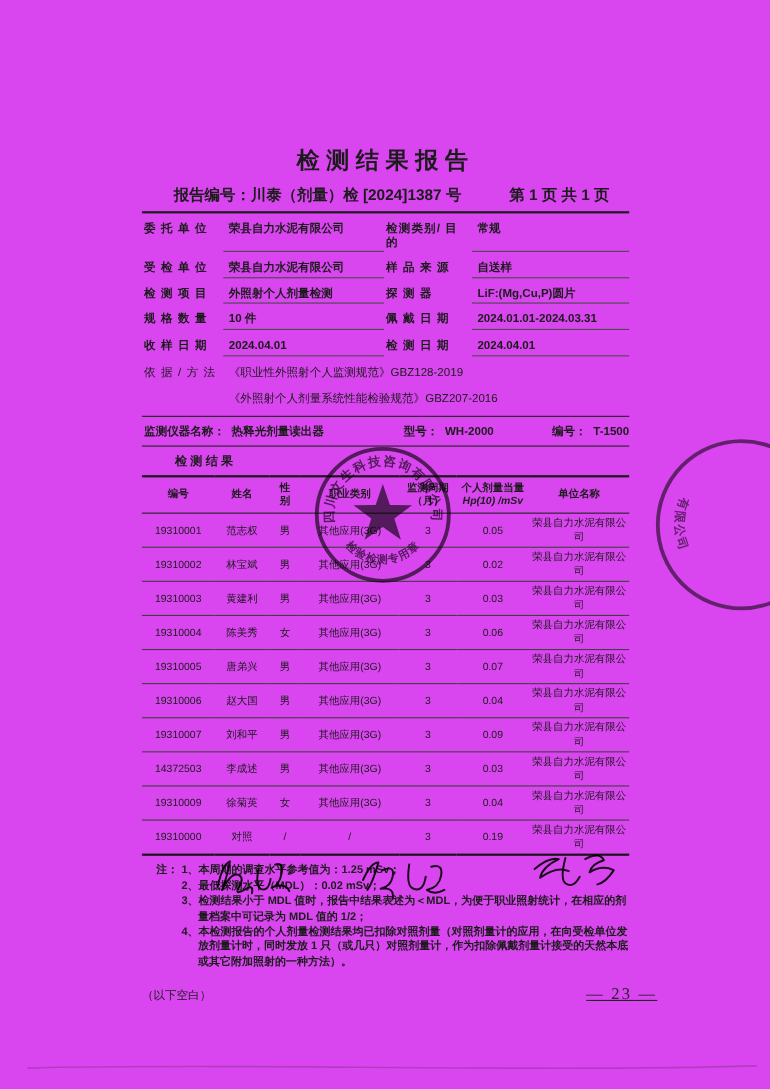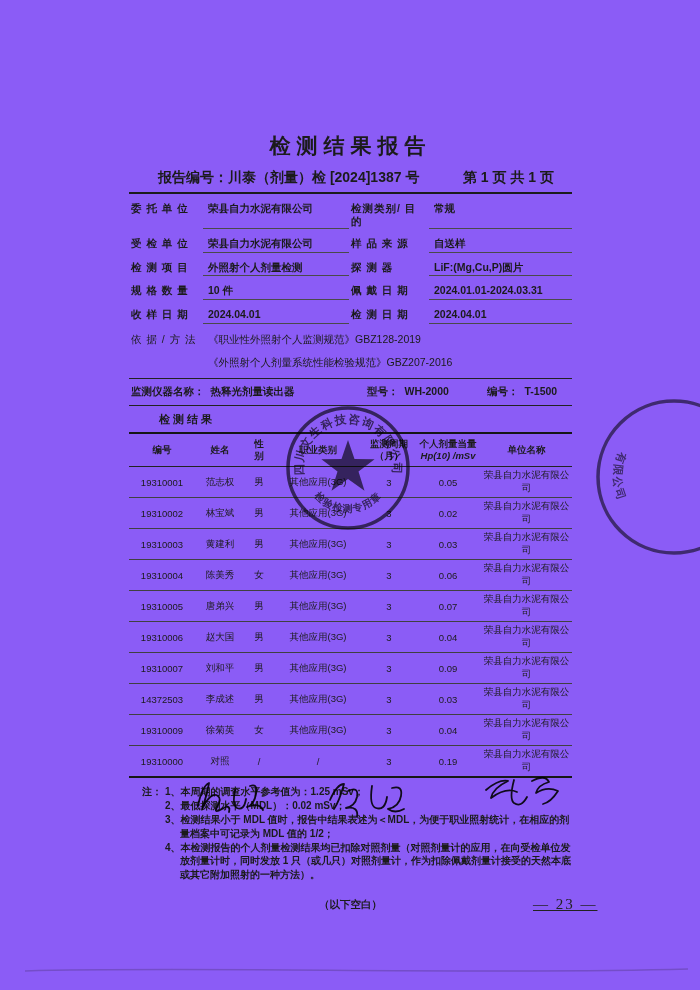--- a/index.html
+++ b/index.html
@@ -1,50 +1,50 @@
 <!DOCTYPE html>
 <html><head>
 <meta charset="utf-8">
 <style>
   html,body{margin:0;padding:0;background:#e9e9e7;}
-  .page{position:relative;width:700px;height:990px;margin:0 auto;background:#8b5cf6;
+  .page{position:relative;width:700px;height:990px;margin:0 auto;background:#d946ef;
         font-family:"Liberation Sans", sans-serif;color:#1b1b1b;overflow:hidden;}
   .content{position:absolute;left:129px;top:132px;width:443px;}
   .title{text-align:center;font-size:21px;font-weight:bold;letter-spacing:6px;}
   .repline{display:flex;justify-content:space-between;margin-top:9px;font-size:14px;
            font-weight:bold;padding:0 18px 0 29px;}
   .rule-heavy{border-top:2.5px solid #1c1c1c;margin-top:5px;}
   .info-grid{display:grid;grid-template-columns:74px 146px 80px 143px;
              font-size:10.5px;font-weight:bold;}
   .ilabel{padding:8px 2px 2px 2px;letter-spacing:1px;line-height:1.2;}
   .ivalue{border-bottom:1px solid #4a4a4a;padding:8px 2px 2px 5px;line-height:1.2;}
   .basis{display:grid;grid-template-columns:74px 369px;font-size:10.5px;font-weight:normal;}
   .basis .ilabel{padding-top:9px;}
   .bline{padding:9px 0 0 5px;line-height:1.2;}
   .rule-mid{border-top:1.5px solid #222;margin-top:9px;}
   .instr{display:flex;font-size:10.5px;font-weight:bold;padding:6px 0 6px 2px;}
-  .instr .g1{width:236px;} .instr .g2{width:120px;} .instr .g3{flex:1;}
+  .instr .g1{width:236px;} .instr .g2{width:120px;} .instr .g3{flex:1;text-align:right;}
   .instr .lbl{margin-right:6px;}
   .rule-thin{border-top:1.5px solid #222;}
   .sec-label{font-size:11px;font-weight:bold;letter-spacing:3px;padding:6px 0 5px 30px;}
   table.results{width:100%;border-collapse:collapse;font-size:9.5px;
                 border-top:2.5px solid #161616;border-bottom:2.5px solid #161616;}
   table.results th{font-weight:bold;padding:4px 1px;border-bottom:1.5px solid #222;
                    line-height:1.3;text-align:center;vertical-align:middle;}
   table.results td{padding:2px 1px;border-bottom:1px solid #404040;text-align:center;}
   table.results tr:last-child td{border-bottom:none;}
   td.c-job{text-align:left;padding-left:10px;}
   th .ital{font-style:italic;}
   .c-id{width:64px;} .c-name{width:48px;} .c-sex{width:26px;} .c-jobw{width:88px;}
   .c-per{width:50px;} .c-dose{width:64px;}
   .notes{margin-top:7px;font-size:10px;font-weight:bold;line-height:1.38;display:flex;}
   .notes-prefix{width:33px;text-align:right;flex:none;}
   .note-items{flex:1;padding-left:3px;}
   .note-item{padding-left:15px;text-indent:-15px;}
-  .blank-note{text-align:center;font-size:10.5px;font-weight:bold;margin-top:16px;}
+  .blank-note{font-size:10.5px;font-weight:normal;margin-top:16px;}
   .page-num{position:absolute;left:533px;top:896px;font-family:"Liberation Serif", serif;
             font-size:15px;letter-spacing:2px;color:#222;text-decoration:underline;}
   .overlay{position:absolute;left:0;top:0;width:700px;height:990px;pointer-events:none;
            mix-blend-mode:multiply;}
   .stamp-ink{stroke:#3f3f3f;fill:none;}
   .stamp-text{fill:#3f3f3f;font-family:"Liberation Sans", sans-serif;font-weight:bold;}
   .sig-ink{stroke:#1d1d1d;fill:none;stroke-width:1.8;stroke-linecap:round;stroke-linejoin:round;}
 </style>
 </head>
 <body>

